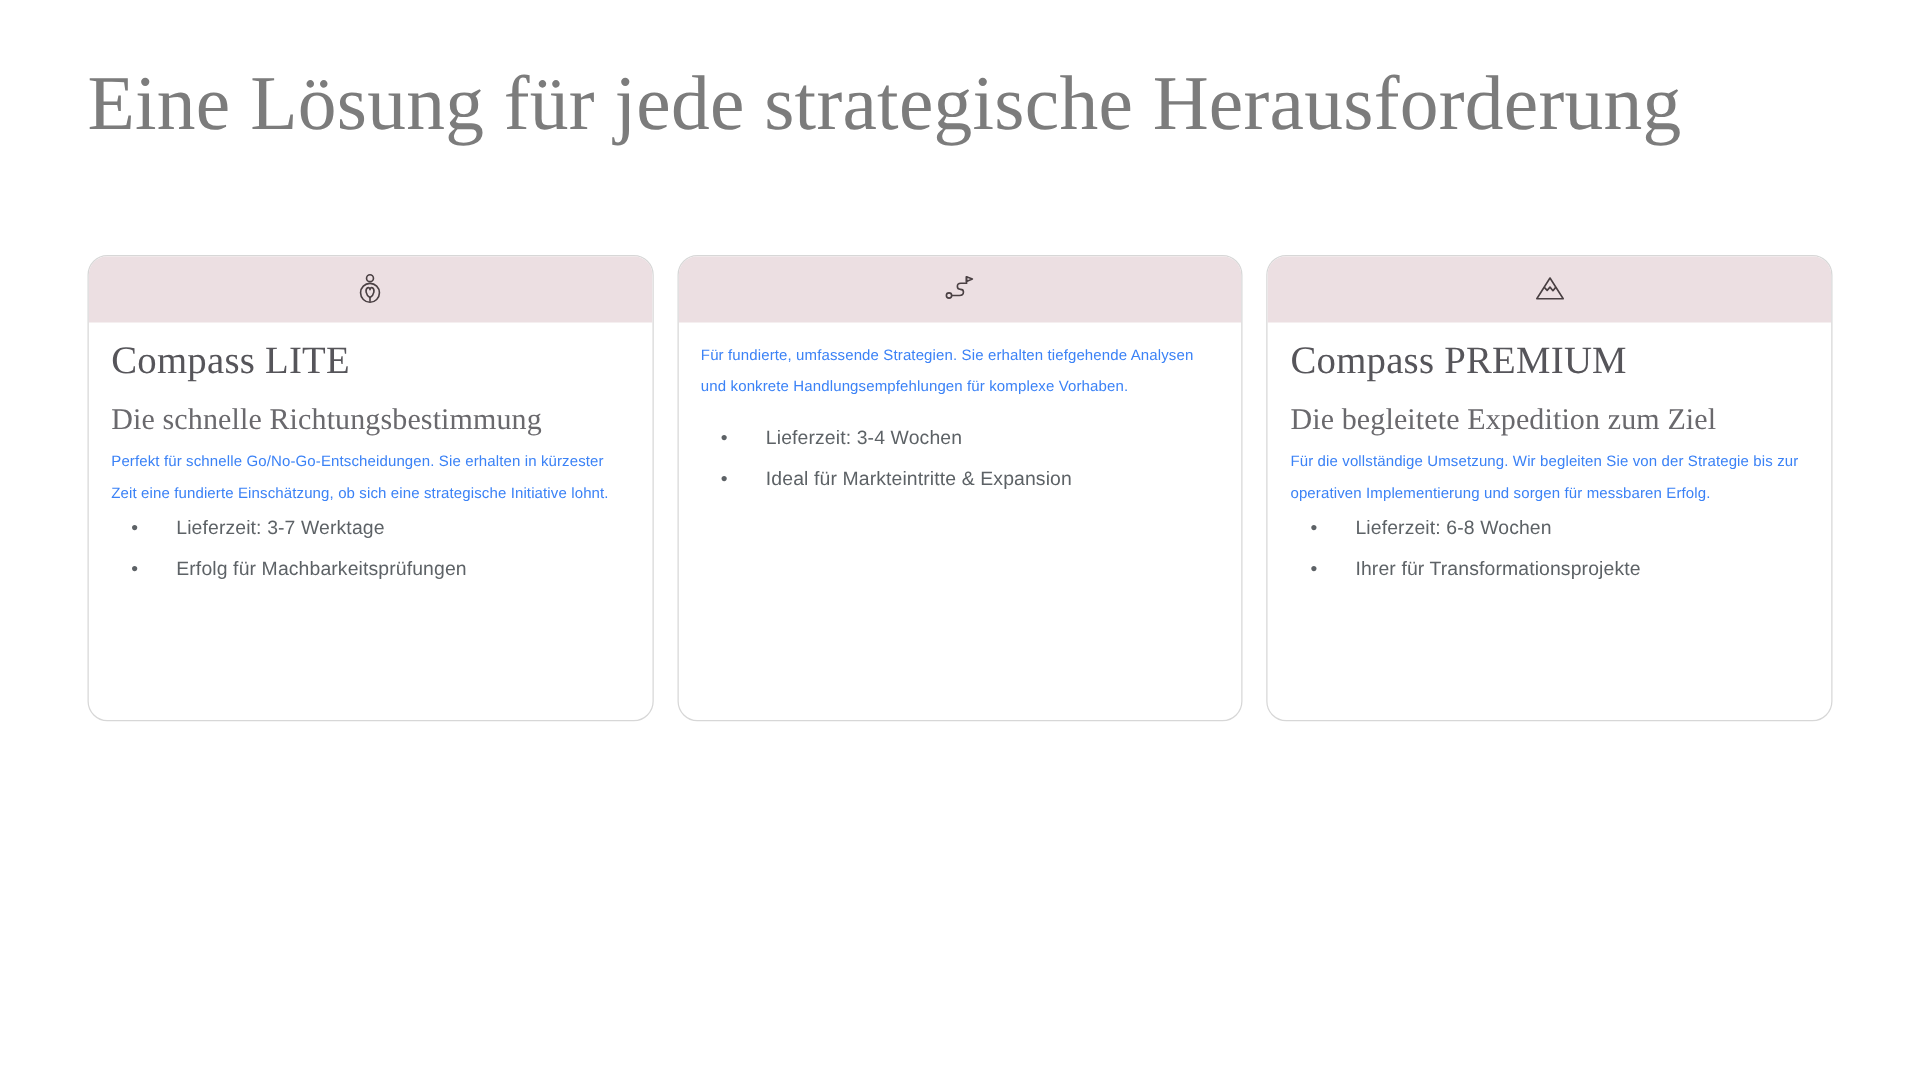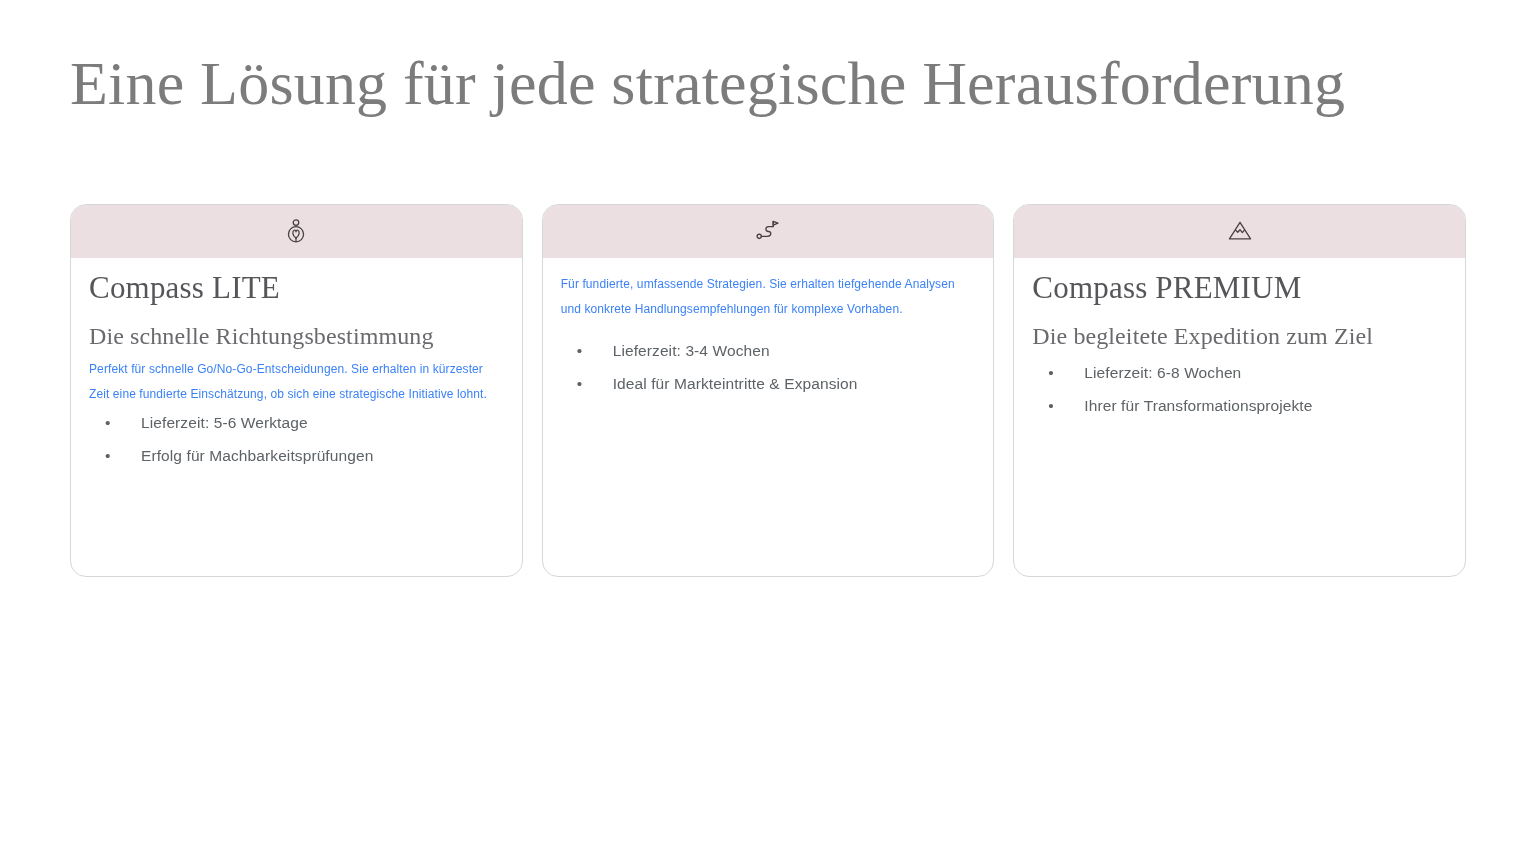--- a/index.html
+++ b/index.html
@@ -154,21 +154,21 @@
           </svg>
         </span>
       </div>
       <div class="card-body">
         <div class="card-title">Compass LITE</div>
         <p class="card-subtitle">Die schnelle Richtungsbestimmung</p>
         <p class="card-desc">Perfekt für schnelle Go/No-Go-Entscheidungen. Sie erhalten in kürzester Zeit eine fundierte Einschätzung, ob sich eine strategische Initiative lohnt.</p>
         <ul class="card-list">
           <li>
             <span class="bullet">•</span>
-            <span>Lieferzeit: 5-6 Werktage</span>
+            <span>Lieferzeit: 3-7 Werktage</span>
           </li>
           <li>
             <span class="bullet">•</span>
             <span>Erfolg für Machbarkeitsprüfungen</span>
           </li>
         </ul>
       </div>
     </div>
 
     <div class="card">
@@ -203,20 +203,21 @@
         <span class="card-icon">
           <svg viewBox="0 0 32 32" fill="none" stroke="currentColor" stroke-width="1.6" stroke-linecap="round" stroke-linejoin="round" aria-hidden="true">
             <path d="M16 5.4 L29 25.8 L3 25.8 Z"></path>
             <path d="M10.6 14.9 L13.2 17.6 L16 14.4 L18.9 17.9 L21.4 14.9"></path>
           </svg>
         </span>
       </div>
       <div class="card-body">
         <div class="card-title">Compass PREMIUM</div>
         <p class="card-subtitle">Die begleitete Expedition zum Ziel</p>
+        <p class="card-desc">Für die vollständige Umsetzung. Wir begleiten Sie von der Strategie bis zur operativen Implementierung und sorgen für messbaren Erfolg.</p>
         <ul class="card-list">
           <li>
             <span class="bullet">•</span>
             <span>Lieferzeit: 6-8 Wochen</span>
           </li>
           <li>
             <span class="bullet">•</span>
             <span>Ihrer für Transformationsprojekte</span>
           </li>
         </ul>

